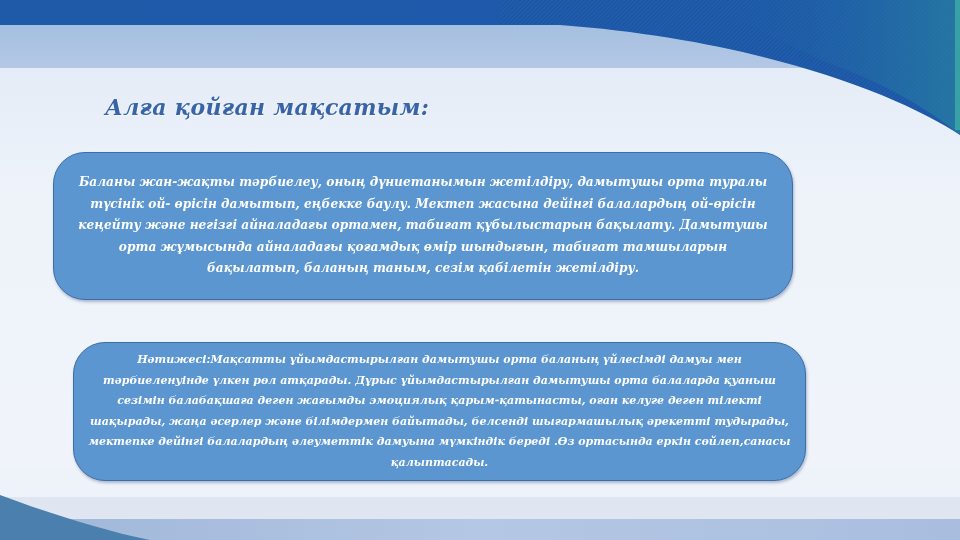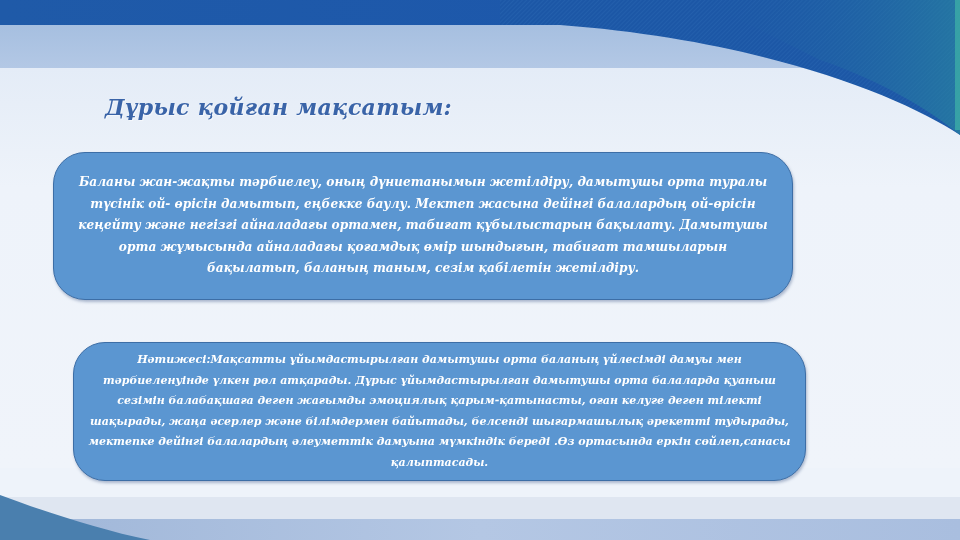--- a/index.html
+++ b/index.html
@@ -84,21 +84,21 @@
   <path d="M700 0 L960 0 L960 135 C930 110 880 80 820 60 Z" fill="url(#edge)"></path>
   <rect x="955" y="0" width="5" height="130" fill="#3fb3a6" opacity="0.7"></rect>
 </svg>
 
 <div class="bg-bottom-1"></div>
 <div class="bg-bottom-2"></div>
 <svg class="swoosh-bottom" viewBox="0 0 200 50" preserveAspectRatio="none">
   <path d="M0 5 C40 20 100 40 150 50 L0 50 Z" fill="#4a7fae"></path>
 </svg>
 
-<div class="title">Дұрыс қойған мақсатым:</div>
+<div class="title">Алға қойған мақсатым:</div>
 
 <div class="box box-goal">
   <p>Баланы жан-жақты тәрбиелеу, оның дүниетанымын жетілдіру, дамытушы орта туралы түсінік ой- өрісін дамытып, еңбекке баулу. Мектеп жасына дейінгі балалардың ой-өрісін кеңейту және негізгі айналадағы ортамен, табиғат құбылыстарын бақылату. Дамытушы орта жұмысында айналадағы қоғамдық өмір шындығын, табиғат тамшыларын бақылатып, баланың таным, сезім қабілетін жетілдіру.</p>
 </div>
 
 <div class="box box-result">
   <p>Нәтижесі:Мақсатты ұйымдастырылған дамытушы орта баланың үйлесімді дамуы мен тәрбиеленуінде үлкен рөл атқарады. Дұрыс ұйымдастырылған дамытушы орта балаларда қуаныш сезімін балабақшаға деген жағымды эмоциялық қарым-қатынасты, оған келуге деген тілекті шақырады, жаңа әсерлер және білімдермен байытады, белсенді шығармашылық әрекетті тудырады, мектепке дейінгі балалардың  әлеуметтік дамуына мүмкіндік береді .Өз ортасында еркін сөйлеп,санасы қалыптасады.</p>
 </div>
 
 </body></html>

